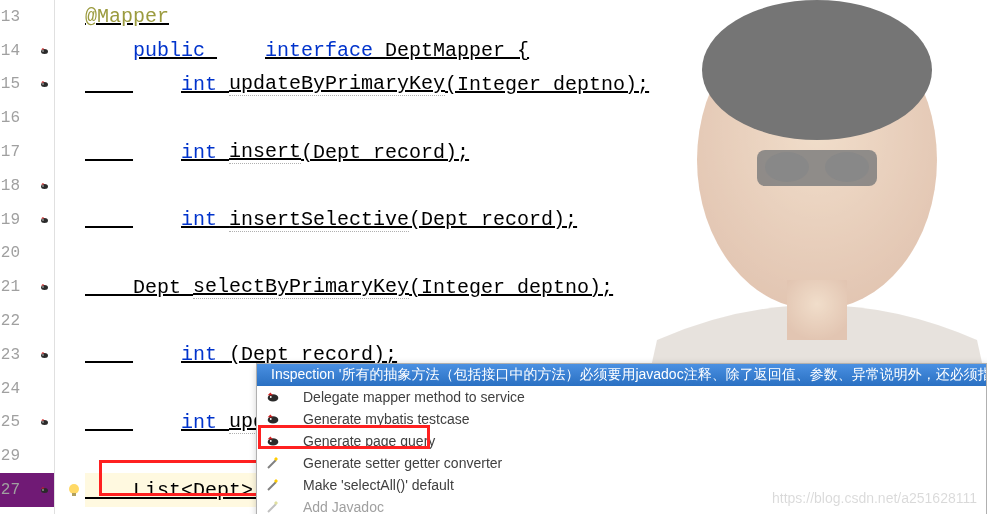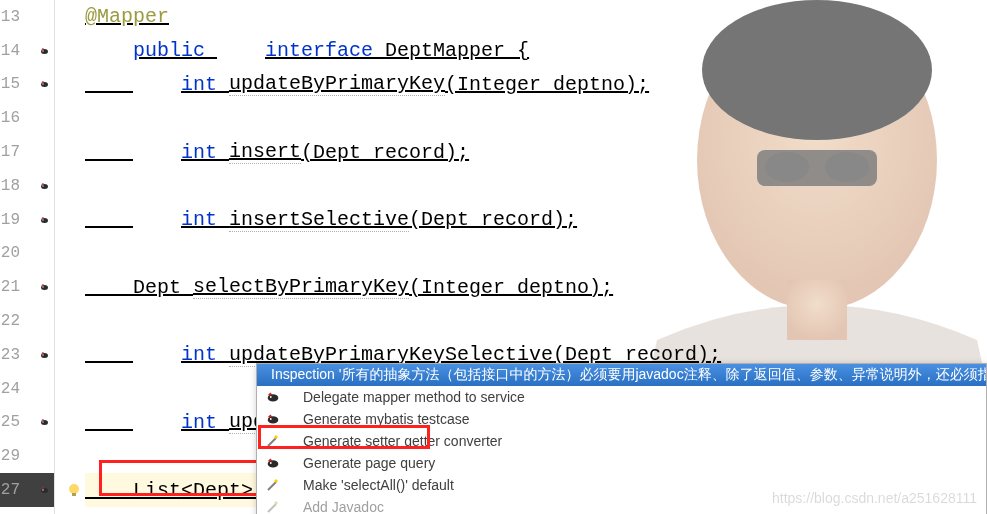--- a/index.html
+++ b/index.html
@@ -242,21 +242,21 @@
           <span class="gutter-icon mybatis-bird"><svg viewBox="0 0 18 18">
               <ellipse cx="9" cy="10" rx="7" ry="5" fill="#2a2a2a"></ellipse>
               <path d="M2 6 L6 3 L9 6 Z" fill="#d02020"></path>
               <circle cx="6" cy="9" r="1.3" fill="#fff"></circle>
             </svg></span>
         </div>
     <div class="gutter-line">
           <span class="line-number">29</span>
           <span class="gutter-icon"></span>
         </div>
-    <div class="gutter-line" style="background:#404040">
+    <div class="gutter-line" style="background:#701a75">
           <span class="line-number">27</span>
           <span class="gutter-icon mybatis-bird"><svg viewBox="0 0 18 18">
               <ellipse cx="9" cy="10" rx="7" ry="5" fill="#2a2a2a"></ellipse>
               <path d="M2 6 L6 3 L9 6 Z" fill="#d02020"></path>
               <circle cx="6" cy="9" r="1.3" fill="#fff"></circle>
             </svg></span>
         </div>
     <div class="gutter-line"></div>
 
   </div>
@@ -265,21 +265,21 @@
     <div class="code-line"><span class="annotation">@Mapper</span></div>
     <div class="code-line"><span class="keyword">public </span><span class="keyword">interface </span><span>DeptMapper {</span></div>
     <div class="code-line"><span>    </span><span class="keyword">int </span><span class="underline-dotted">updateByPrimaryKey</span><span>(Integer deptno);</span></div>
     <div class="code-line"></div>
     <div class="code-line"><span>    </span><span class="keyword">int </span><span class="underline-dotted">insert</span><span>(Dept record);</span></div>
     <div class="code-line"></div>
     <div class="code-line"><span>    </span><span class="keyword">int </span><span class="underline-dotted">insertSelective</span><span>(Dept record);</span></div>
     <div class="code-line"></div>
     <div class="code-line"><span>    </span><span>Dept </span><span class="underline-dotted">selectByPrimaryKey</span><span>(Integer deptno);</span></div>
     <div class="code-line"></div>
-    <div class="code-line"><span>    </span><span class="keyword">int </span><span class="underline-dotted">updateByPrimaryKeySelective</span><span>(Dept record);</span></div>
+    <div class="code-line"><span>    </span><span class="keyword">int </span><span>(Dept record);</span></div>
     <div class="code-line"></div>
     <div class="code-line"><span>    </span><span class="keyword">int </span><span class="underline-dotted">updateByPrimaryKey</span><span>(Dept record);</span></div>
     <div class="code-line"></div>
     <div class="code-line line-highlight" style="position:relative">
       <span class="bulb-icon" style="position:absolute;left:-20px;top:8px"><svg viewBox="0 0 18 18">
               <circle cx="9" cy="8" r="5" fill="#ffd966"></circle>
               <rect x="7" y="12" width="4" height="3" fill="#b0a060"></rect>
             </svg></span>
       <span>    </span><span>List</span><span>&lt;Dept&gt; </span><span class="underline-dotted">selectAll</span><span>();</span>
     </div>
@@ -316,45 +316,45 @@
     <span class="popup-icon mybatis-bird">
           <svg viewBox="0 0 18 18">
             <ellipse cx="9" cy="10" rx="6" ry="4" fill="#2a2a2a"></ellipse>
             <path d="M3 7 L6 4 L9 7 Z" fill="#d02020"></path>
             <circle cx="6.5" cy="9" r="1" fill="#fff"></circle>
           </svg>
         </span>
     <span>Generate mybatis testcase</span>
   </div>
   <div class="popup-item">
-    <span class="popup-icon">
-          <svg viewBox="0 0 16 16">
-            <line x1="3" y1="13" x2="11" y2="5" stroke="#808080" stroke-width="2"></line>
-            <path d="M11 2 L13 4 L11 6 L9 4 Z" fill="#ffcc00"></path>
-          </svg>
-        </span>
-    <span>Generate setter getter converter</span>
-  </div>
-  <div class="popup-item">
     <span class="popup-icon mybatis-bird">
           <svg viewBox="0 0 18 18">
             <ellipse cx="9" cy="10" rx="6" ry="4" fill="#2a2a2a"></ellipse>
             <path d="M3 7 L6 4 L9 7 Z" fill="#d02020"></path>
             <circle cx="6.5" cy="9" r="1" fill="#fff"></circle>
           </svg>
         </span>
     <span>Generate page query</span>
   </div>
   <div class="popup-item">
     <span class="popup-icon">
           <svg viewBox="0 0 16 16">
             <line x1="3" y1="13" x2="11" y2="5" stroke="#808080" stroke-width="2"></line>
             <path d="M11 2 L13 4 L11 6 L9 4 Z" fill="#ffcc00"></path>
           </svg>
         </span>
+    <span>Generate setter getter converter</span>
+  </div>
+  <div class="popup-item">
+    <span class="popup-icon">
+          <svg viewBox="0 0 16 16">
+            <line x1="3" y1="13" x2="11" y2="5" stroke="#808080" stroke-width="2"></line>
+            <path d="M11 2 L13 4 L11 6 L9 4 Z" fill="#ffcc00"></path>
+          </svg>
+        </span>
     <span>Make 'selectAll()' default</span>
   </div>
   <div class="popup-item disabled">
     <span class="popup-icon">
           <svg viewBox="0 0 16 16">
             <line x1="3" y1="13" x2="11" y2="5" stroke="#c0c0c0" stroke-width="2"></line>
             <path d="M11 2 L13 4 L11 6 L9 4 Z" fill="#e0e0a0"></path>
           </svg>
         </span>
     <span>Add Javadoc</span>

